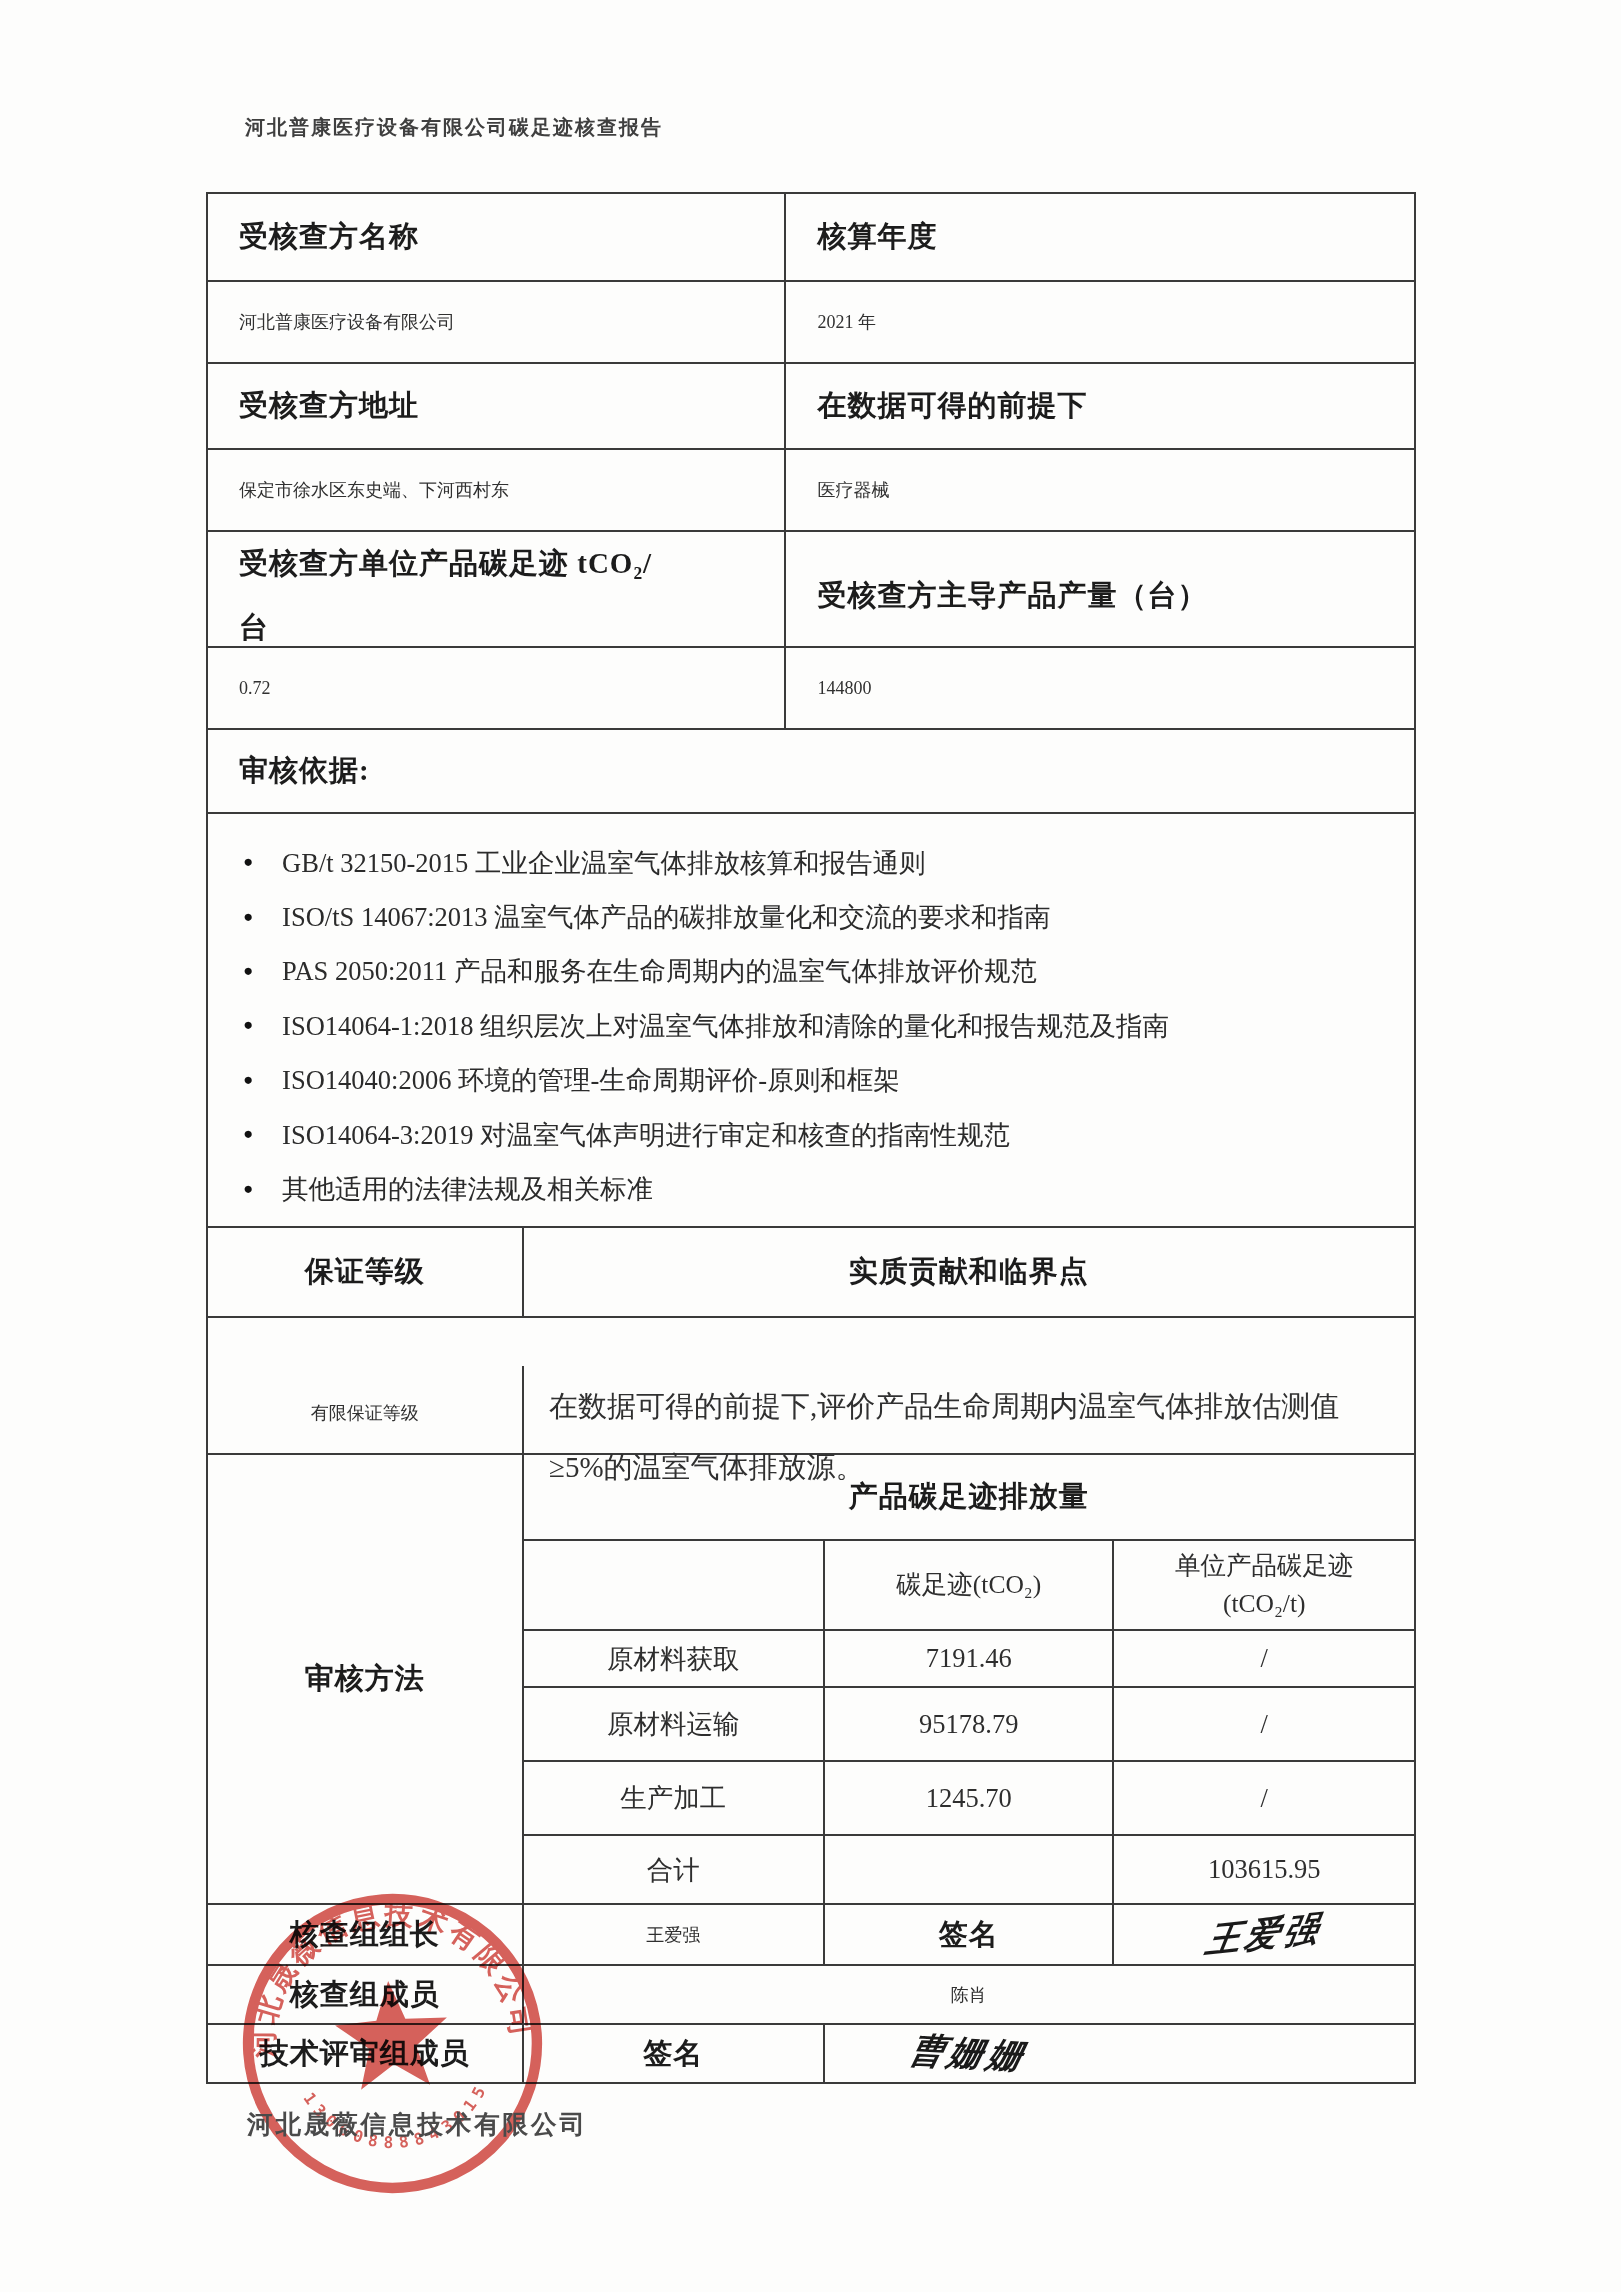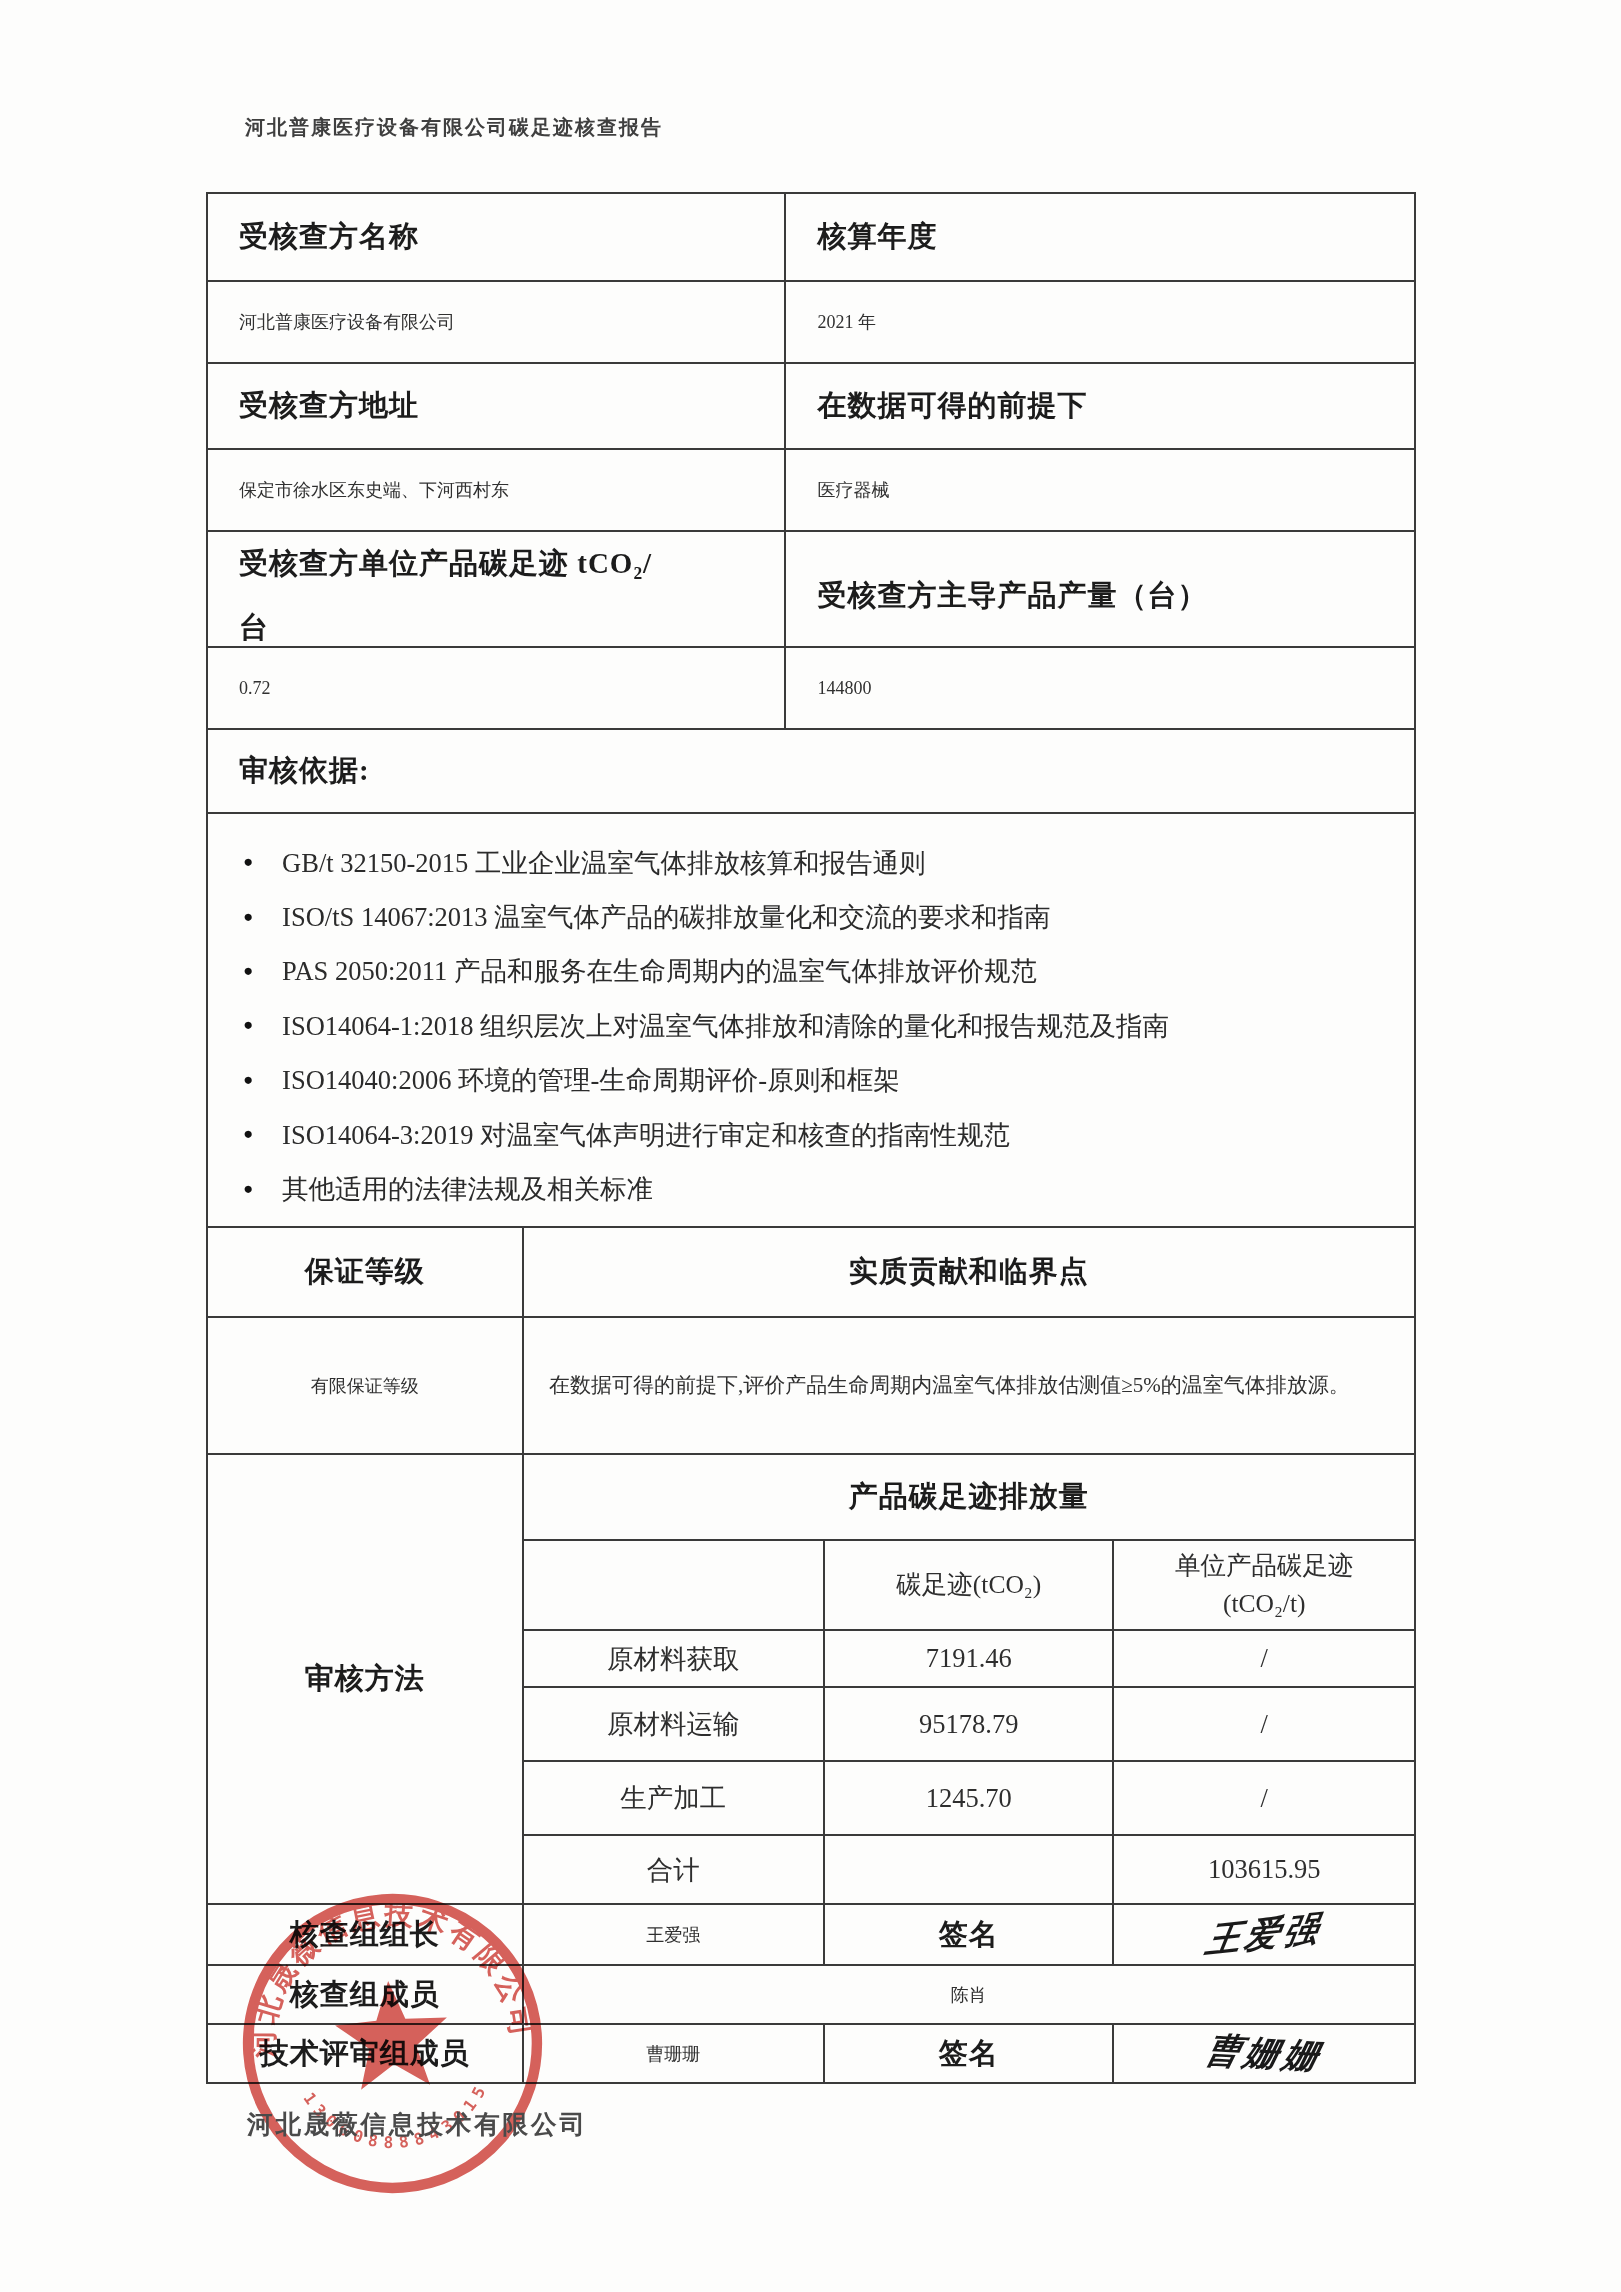--- a/index.html
+++ b/index.html
@@ -34,21 +34,21 @@
   .td{font-size:18px;color:#303030;}
   .center{justify-content:center;padding-left:0;text-align:center;}
   .preline{white-space:pre-line;line-height:2.2;}
   .h88{height:86px;}.h84{height:82px;}.h150{height:116px;}.h90{height:88px;}.h140{height:137px;}
   
   .bullets{height:412px;padding:21.6px 29px 9.8px 35px;display:flex;flex-direction:column;justify-content:space-around;}
   .bullet-item{display:flex;align-items:center;gap:29px;}
   .bullet-dot{font-size:16.7px;color:#111;line-height:1;}
   .bullet-text{font-size:26.5px;color:#2b2b2b;}
   
-  .assur-body{font-size:21px;line-height:2.1;padding:9.8px 25.5px;display:flex;align-items:center;}
+  .assur-body{font-size:29px;line-height:2.1;padding:9.8px 25.5px;display:flex;align-items:center;margin-top:48px;}
   
   .method-grid{
     display:grid;
     grid-template-columns:26% 25% 24% 25%;
     grid-template-rows:84px 90px 57px 74px 74px 69px;
   }
   .mcell{display:flex;align-items:center;justify-content:center;text-align:center;}
   .bl{border-left:2px solid #3a3a3a;}
   .bt{border-top:2px solid #3a3a3a;}
   .method-label{grid-column:1;grid-row:1/7;}
@@ -193,21 +193,20 @@
         <div class="cell center">
           <span class="hand hand1">王爱强</span>
         </div>
       </div>
       <div class="row cols1-3 sigrow">
         <div class="cell th center">核查组成员</div>
         <div class="cell td center">陈肖</div>
       </div>
       <div class="row cols4 sigrow">
         <div class="cell th center">技术评审组成员</div>
-        <div class="cell td center">曹珊珊</div>
         <div class="cell th center">签名</div>
         <div class="cell center">
           <span class="hand hand2">曹姗姗</span>
         </div>
       </div>
     </div>
 
   </div>
 
   <div class="stamp">

